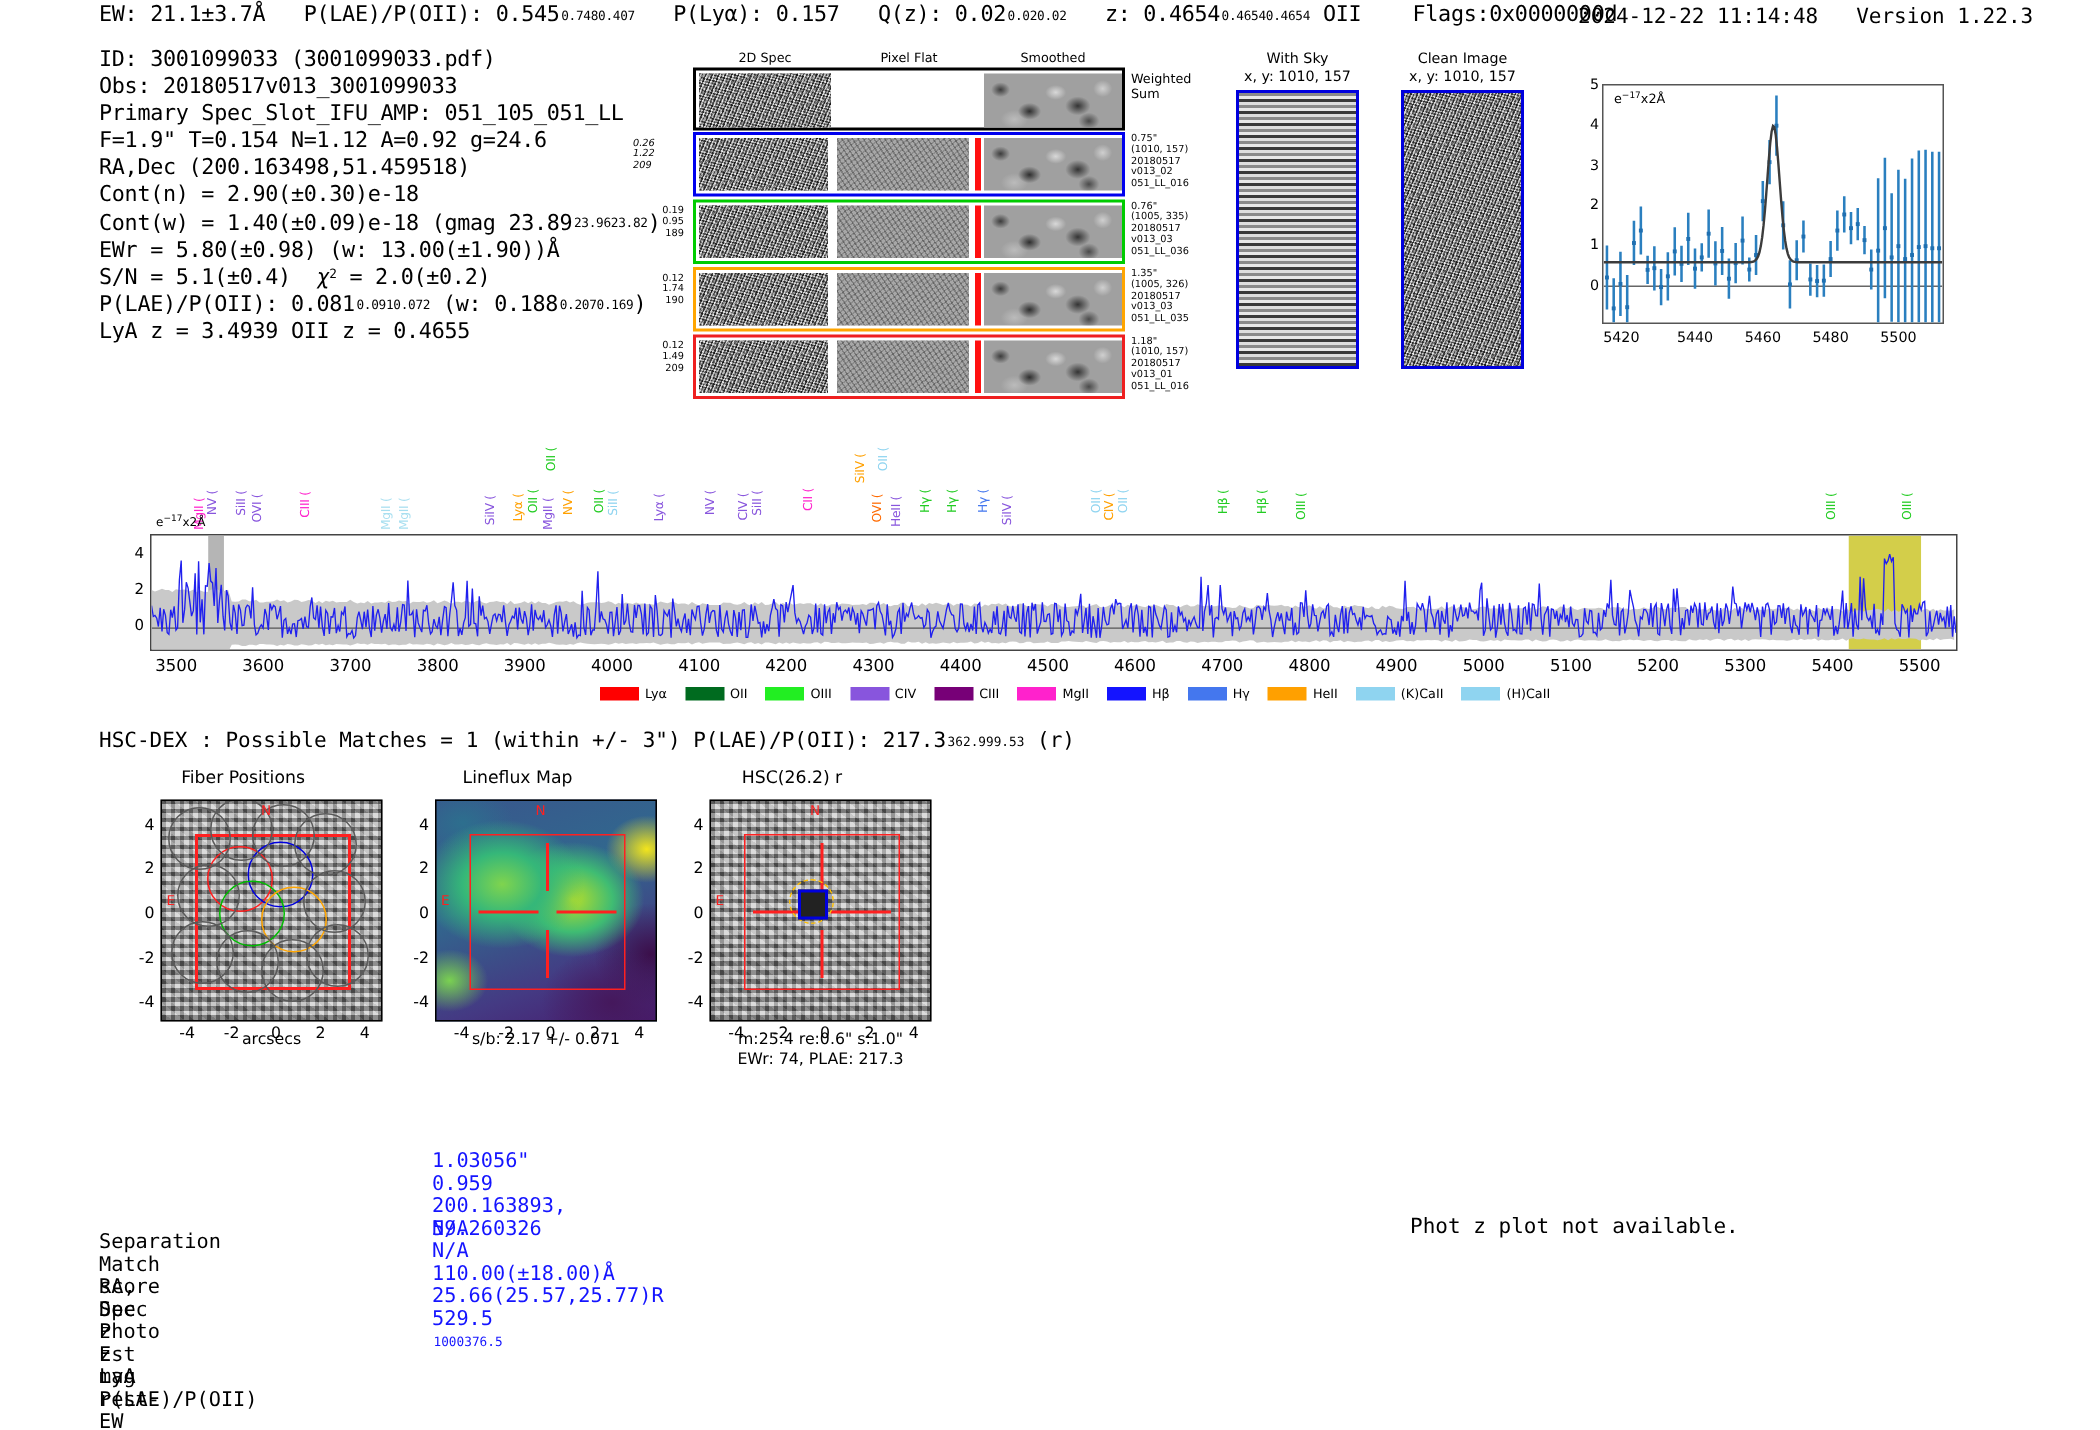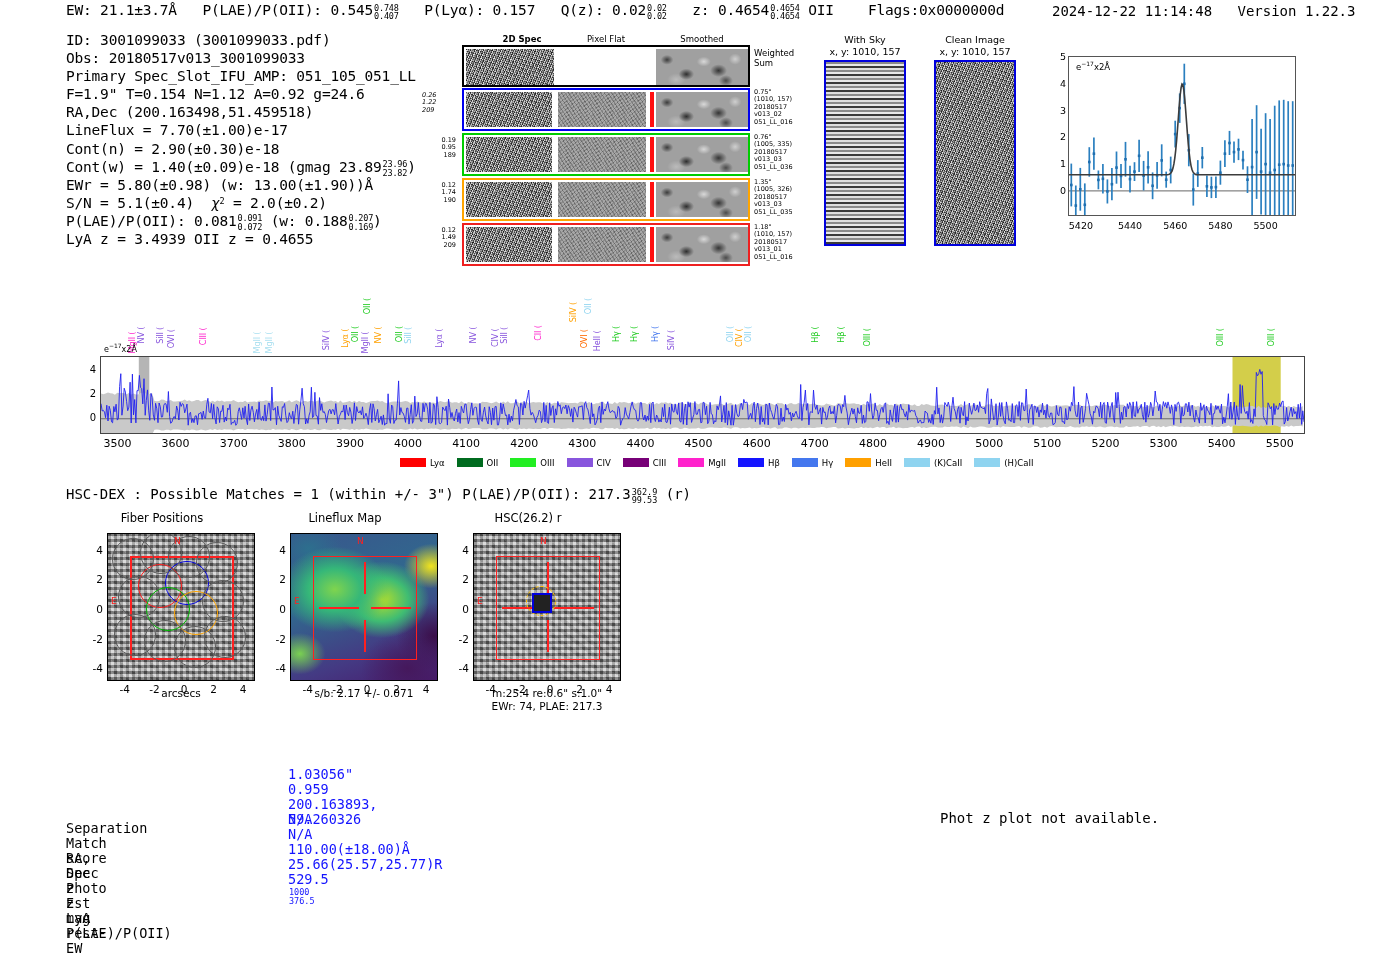--- a/index.html
+++ b/index.html
@@ -7,21 +7,21 @@
        font-family:"DejaVu Sans Mono","Liberation Mono",monospace;
        color:#000;overflow:hidden;}
   .abs{position:absolute;}
   .sans{font-family:"DejaVu Sans","Liberation Sans",sans-serif;}
   .nw{white-space:nowrap;}
 
   
   #header-line{left:66px;top:2px;font-size:14.5px;letter-spacing:-0.2px;}
   #timestamp{left:1052px;top:3px;font-size:14px;}
   sup.fr{font-size:8.5px;vertical-align:0.45em;line-height:1;display:inline-block;}
-  .frac{display:inline-flex;flex-direction:column;vertical-align:middle;
+  .frac{display:inline-flex;flex-direction:row;vertical-align:middle;
         line-height:1.0;font-size:8.5px;margin-left:1px;transform:translateY(1px);}
   .frac span{display:block;}
 
   
   #info-block{left:66px;top:31px;font-size:14.5px;line-height:18.1px;letter-spacing:-0.2px;}
   #info-block div{height:18.1px;}
   .it{font-style:italic;}
 
   
   .ptitle{font-size:8.5px;text-align:center;}
@@ -124,21 +124,20 @@
   <span>2024-12-22 11:14:48</span>&nbsp;&nbsp;
   <span>Version 1.22.3</span>
 </div>
 
 <div class="abs nw" id="info-block">
   <div>ID: 3001099033 (3001099033.pdf)</div>
   <div>Obs: 20180517v013_3001099033</div>
   <div>Primary Spec_Slot_IFU_AMP: 051_105_051_LL</div>
   <div>F=1.9"  T=0.154  N=1.12  A=0.92  g=24.6</div>
   <div>RA,Dec (200.163498,51.459518)</div>
-  <div>LineFlux = 7.70(±1.00)e-17</div>
   <div>Cont(n) = 2.90(±0.30)e-18</div>
   <div>
     <span>Cont(w) = 1.40(±0.09)e-18 (gmag 23.89</span><span class="frac">
         <span>23.96</span>
         <span>23.82</span>
       </span><span>)</span>
   </div>
   <div>EWr = 5.80(±0.98) (w: 13.00(±1.90))Å</div>
   <div>
     <span>S/N = 5.1(±0.4)</span>&nbsp;&nbsp;<span class="it">χ</span><sup class="fr">2</sup><span> = 2.0(±0.2)</span>
@@ -150,21 +149,21 @@
       </span>
     <span>(w: 0.188</span><span class="frac">
         <span>0.207</span>
         <span>0.169</span>
       </span><span>)</span>
   </div>
   <div>LyA z = 3.4939  OII z = 0.4655</div>
 </div>
 
 <div class="abs" id="spec2d-group" style="left:462px;top:34px;">
-  <div class="abs sans ptitle" style="left:12px;top:0px;width:96px;font-weight:bold;">2D Spec</div>
+  <div class="abs sans ptitle" style="left:0px;top:0px;width:96px;">2D Spec</div>
   <div class="abs sans ptitle" style="left:96px;top:0px;width:96px;">Pixel Flat</div>
   <div class="abs sans ptitle" style="left:192px;top:0px;width:96px;">Smoothed</div>
 
   <div class="abs" style="left:0px;top:11px;width:288px;height:42px;border:2px solid #000;box-sizing:border-box;background:#fff;">
     <div class="abs noise" style="left:2px;top:2px;width:88px;height:36px;"></div>
     <div class="abs noise-soft" style="left:192px;top:2px;width:92px;height:36px;"></div>
   </div>
   <div class="abs sans" style="left:292px;top:14px;font-size:8.5px;line-height:10px;">
     <div>Weighted</div>
     <div>Sum</div>

